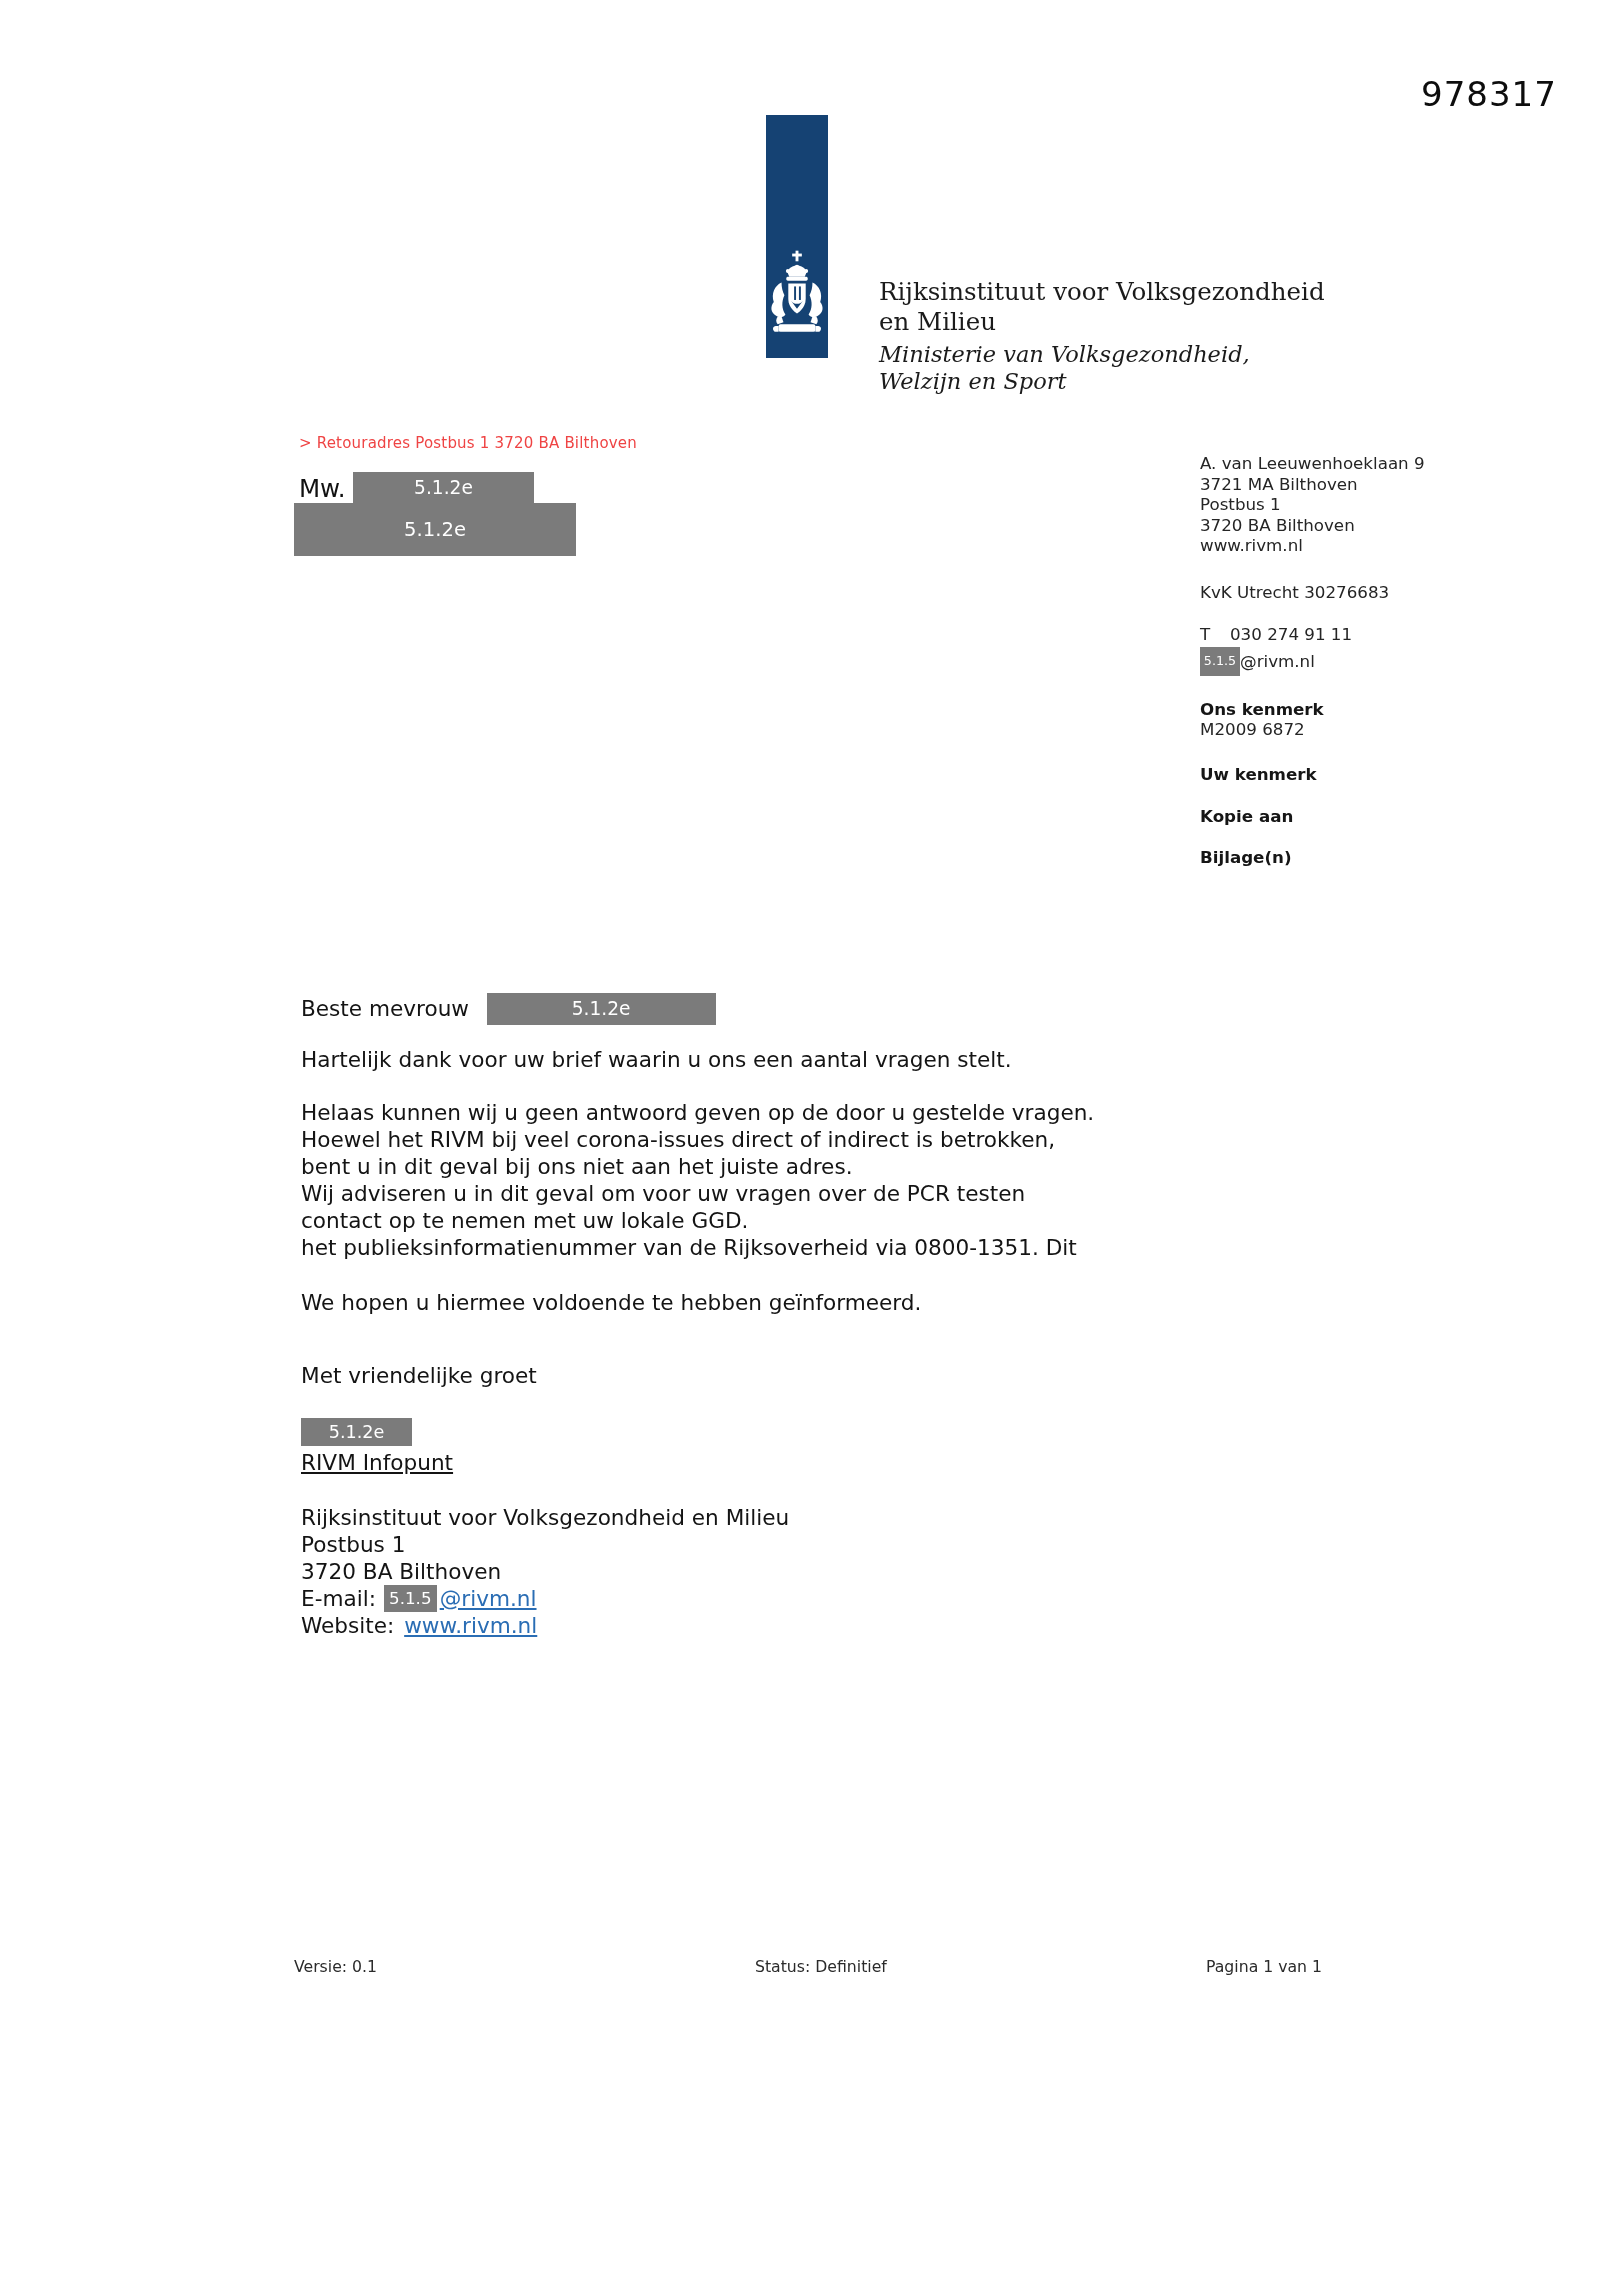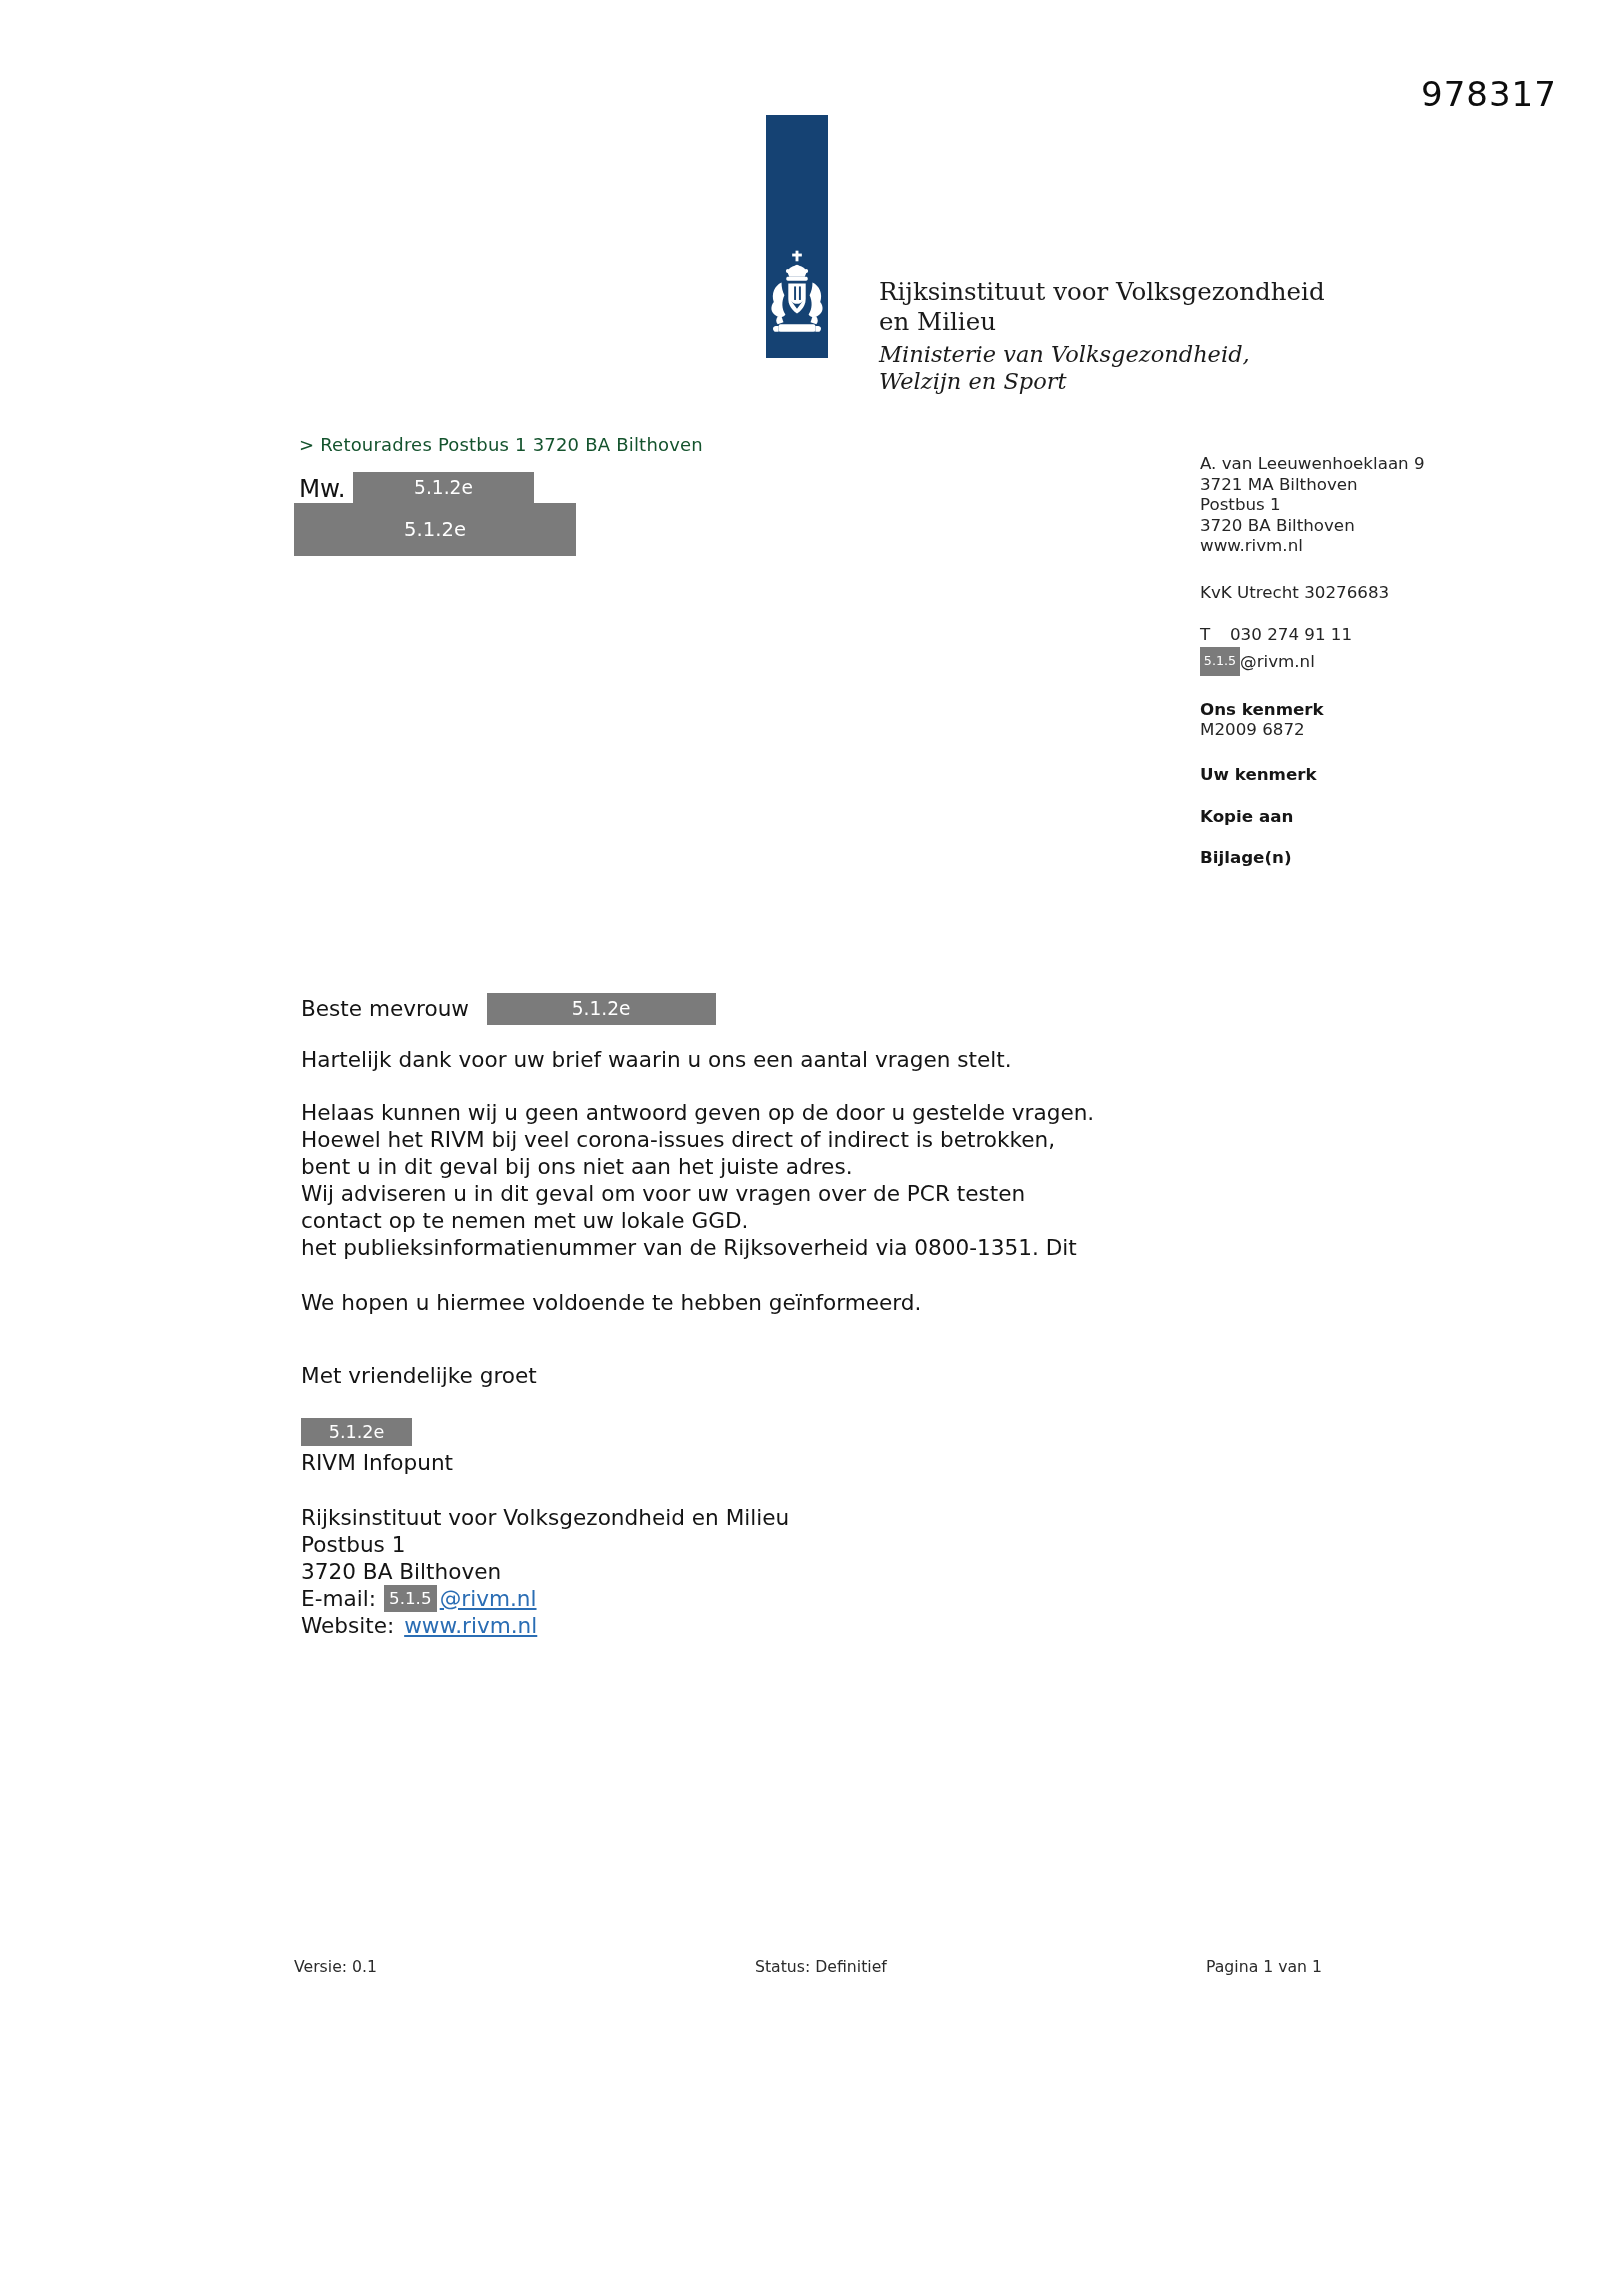--- a/index.html
+++ b/index.html
@@ -25,21 +25,21 @@
   .logo-text{
     position:absolute;left:879px;top:277px;
     font-family:"DejaVu Serif","Liberation Serif",serif;
     color:#1b1b1b;
   }
   .logo-org{font-size:24.5px;line-height:30px;}
   .logo-ministry{font-size:22.5px;line-height:27.4px;font-style:italic;margin-top:2.9px;}
   
   .retouradres{
     position:absolute;left:299px;top:434px;
-    font-size:18px;color:#14532d;letter-spacing:0.2px;
+    font-size:15px;color:#ef4444;letter-spacing:0.2px;
   }
   
   .recipient{position:absolute;left:294px;top:470px;}
   .recipient-salutation{
     position:absolute;left:4.9px;top:3.9px;font-size:24.5px;color:#111;
   }
   .redact{
     background:#7b7b7b;color:#ffffff;
     display:flex;align-items:center;justify-content:center;
     font-size:18.6px;
@@ -78,21 +78,21 @@
     font-size:21.6px;line-height:27px;color:#141414;
   }
   .salutation-row{display:flex;align-items:center;height:33px;}
   .salutation-row .txt{margin-right:17.6px;}
   .redact-salutation{width:229px;height:32px;font-size:18.6px;}
   .para-1{margin-top:20.6px;}
   .para-2{margin-top:26.5px;}
   .para-3{margin-top:28px;}
   .closing{margin-top:46px;}
   .redact-signature{margin-top:29px;width:111px;height:28px;font-size:17.6px;}
-  .signature-name{margin-top:2.9px;}
+  .signature-name{margin-top:2.9px;text-decoration:underline;}
   .org-block{margin-top:28px;}
   .inline-row{display:flex;align-items:center;}
   .inline-row .redact-small{margin:0 2.9px 0 7.8px;width:53px;height:26.5px;font-size:16.7px;}
   a.doc-link{color:#2a6db4;text-decoration:underline;}
   .website-row .gap{display:inline-block;width:9.8px;}
   
   .footer{position:absolute;left:0;top:1957px;width:1621px;font-size:15.7px;color:#2b2b2b;}
   .footer .versie{position:absolute;left:294px;top:0;}
   .footer .status{position:absolute;left:755px;top:0;}
   .footer .pagina{position:absolute;left:1206px;top:0;}

